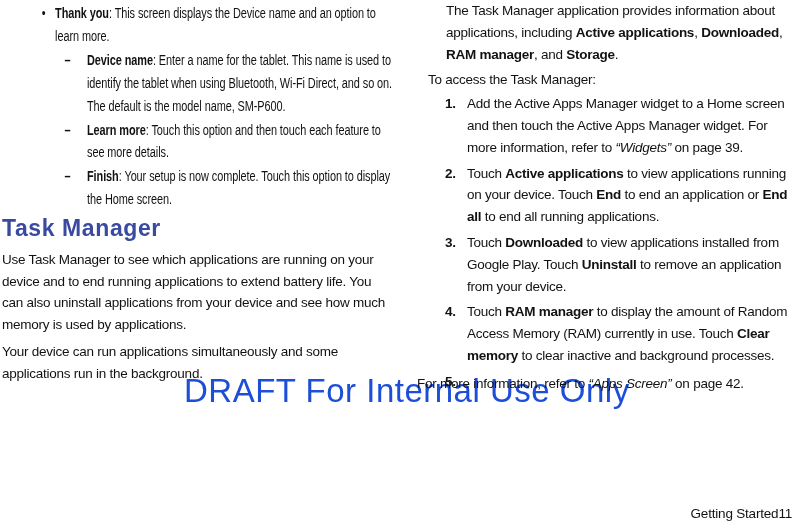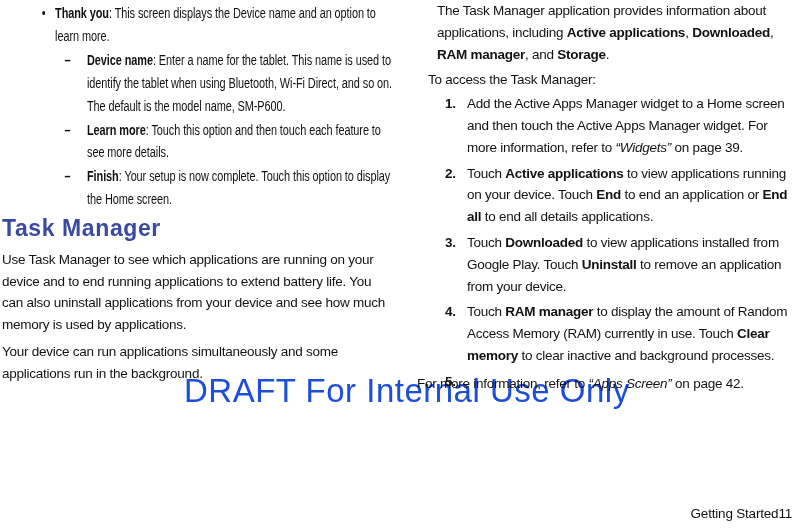--- a/index.html
+++ b/index.html
@@ -54,21 +54,21 @@
   .right-heading {
     color:#3a4aa0;
     font-size:17.5px; font-weight:bold; font-style:italic;
     margin:1px 0 7px 0;
     letter-spacing:0.2px;
   }
   .right-body {
     font-size:13.5px; line-height:21.8px;
     letter-spacing:-0.25px;
   }
-  .intro  { margin:0 0 4px 20px; }
+  .intro  { margin:0 0 4px 29px; }
   .access { margin:0 0 2px 11px; }
   .step   { position:relative; padding-left:50px; margin:0 0 4px 0; }
   .step-num { position:absolute; left:28px; font-weight:bold; }
   .outro  { margin-top:6px; }
 
   
   .footer {
     position:absolute; right:8px; bottom:7px;
     font-size:13.5px; letter-spacing:-0.2px;
     display:flex; align-items:baseline;
@@ -118,21 +118,21 @@
   <div class="right-body">
     <p class="intro" style="margin-top:0"><span>The Task Manager application provides information about applications, including </span><span style="font-weight: bold;">Active applications</span><span>, </span><span style="font-weight: bold;">Downloaded</span><span>, </span><span style="font-weight: bold;">RAM manager</span><span>, and </span><span style="font-weight: bold;">Storage</span><span>.</span></p>
     <p class="access">To access the Task Manager:</p>
 
     <div class="step">
       <span class="step-num">1.</span>
       <span><span>Add the Active Apps Manager widget to a Home screen and then touch the Active Apps Manager widget. For more information, refer to </span><span style="font-style: italic;">“Widgets”</span><span> on page 39.</span></span>
     </div>
     <div class="step">
       <span class="step-num">2.</span>
-      <span><span>Touch </span><span style="font-weight: bold;">Active applications</span><span> to view applications running on your device. Touch </span><span style="font-weight: bold;">End</span><span> to end an application or </span><span style="font-weight: bold;">End all</span><span> to end all details applications.</span></span>
+      <span><span>Touch </span><span style="font-weight: bold;">Active applications</span><span> to view applications running on your device. Touch </span><span style="font-weight: bold;">End</span><span> to end an application or </span><span style="font-weight: bold;">End all</span><span> to end all running applications.</span></span>
     </div>
     <div class="step">
       <span class="step-num">3.</span>
       <span><span>Touch </span><span style="font-weight: bold;">Downloaded</span><span> to view applications installed from Google Play. Touch </span><span style="font-weight: bold;">Uninstall</span><span> to remove an application from your device.</span></span>
     </div>
     <div class="step">
       <span class="step-num">4.</span>
       <span><span>Touch </span><span style="font-weight: bold;">RAM manager</span><span> to display the amount of Random Access Memory (RAM) currently in use. Touch </span><span style="font-weight: bold;">Clear memory</span><span> to clear inactive and background processes.</span></span>
     </div>
     <div class="step">

